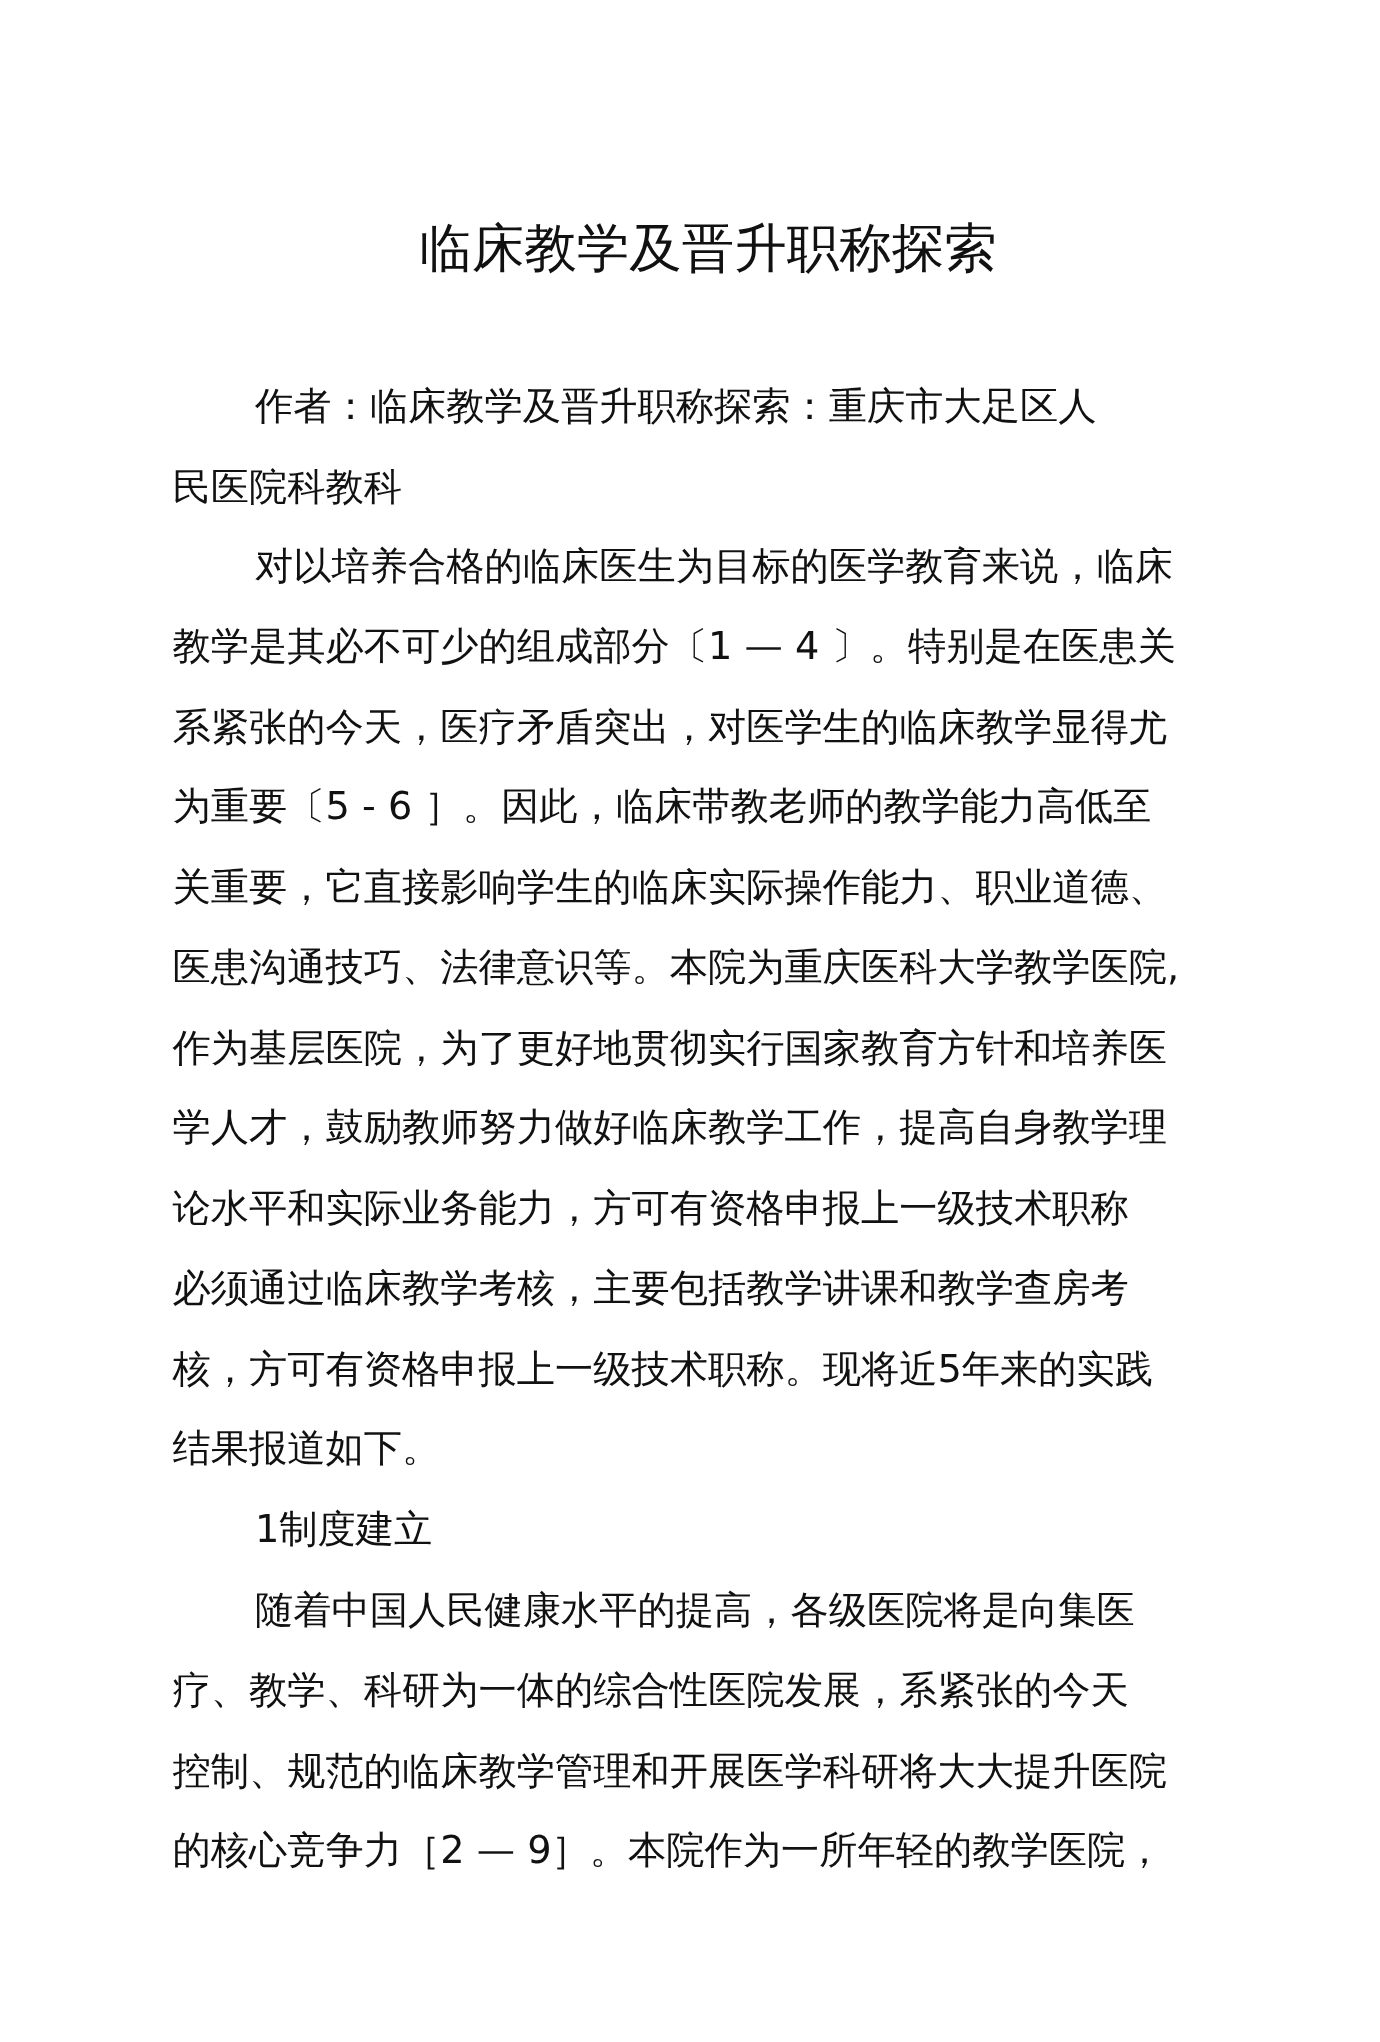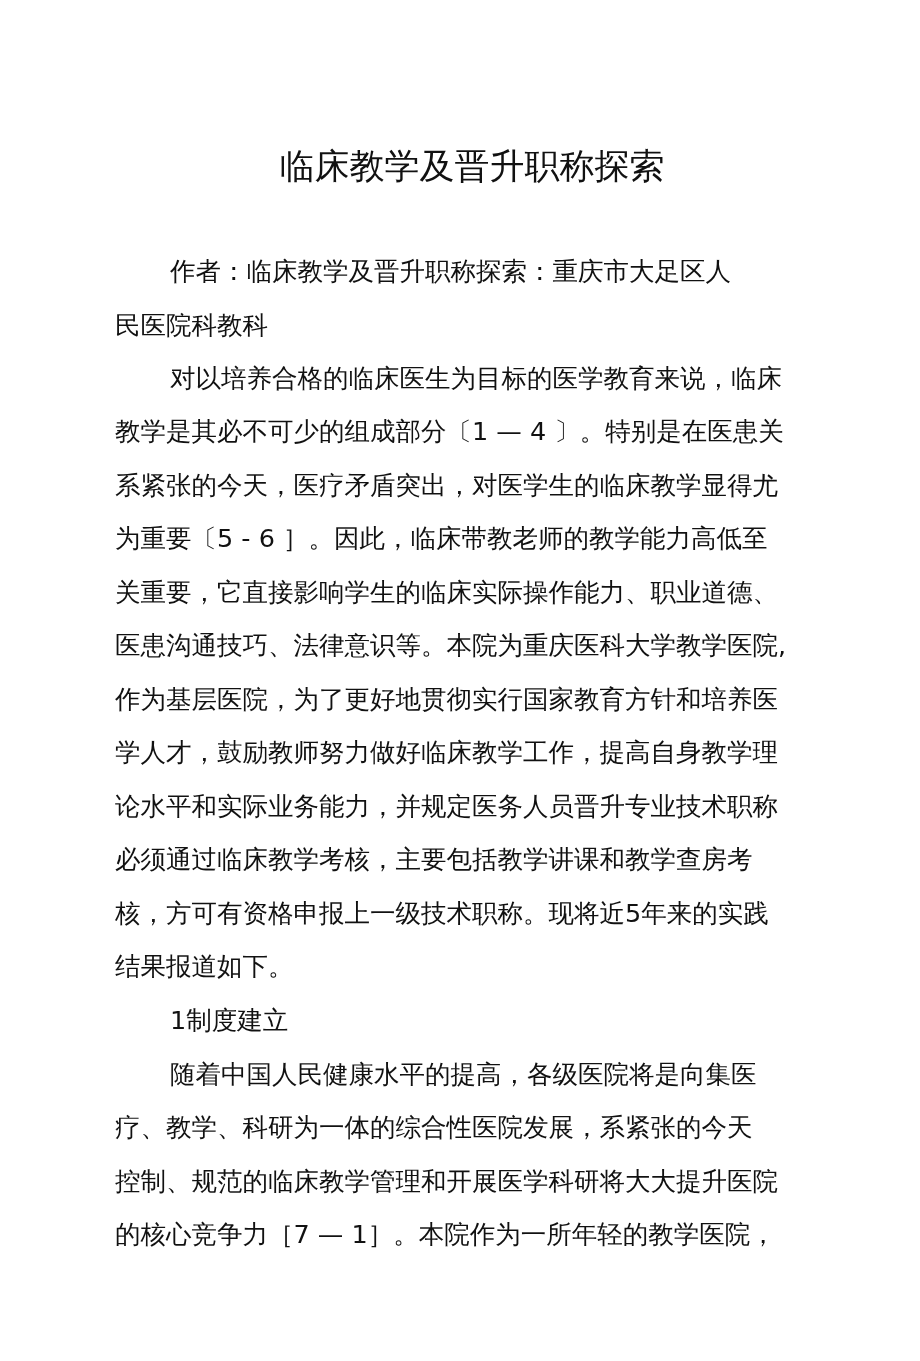--- a/index.html
+++ b/index.html
@@ -56,24 +56,24 @@
   <p class="line indent" style="top:358px">对以培养合格的临床医生为目标的医学教育来说，临床</p>
 
   <p class="line" style="top:305px">民医院科教科</p>
   <p class="line" style="top:411px">教学是其必不可少的组成部分〔1 — 4 〕。特别是在医患关</p>
   <p class="line" style="top:465px">系紧张的今天，医疗矛盾突出，对医学生的临床教学显得尤</p>
   <p class="line" style="top:518px">为重要〔5 - 6 ］。因此，临床带教老师的教学能力高低至</p>
   <p class="line" style="top:572px">关重要，它直接影响学生的临床实际操作能力、职业道德、</p>
   <p class="line" style="top:625px">医患沟通技巧、法律意识等。本院为重庆医科大学教学医院,</p>
   <p class="line" style="top:679px">作为基层医院，为了更好地贯彻实行国家教育方针和培养医</p>
   <p class="line" style="top:732px">学人才，鼓励教师努力做好临床教学工作，提高自身教学理</p>
-  <p class="line" style="top:786px">论水平和实际业务能力，并规定医务人员晋升专业技术职称</p>
+  <p class="line" style="top:786px">论水平和实际业务能力，方可有资格申报上一级技术职称</p>
   <p class="line" style="top:839px">必须通过临床教学考核，主要包括教学讲课和教学查房考</p>
   <p class="line" style="top:893px">核，方可有资格申报上一级技术职称。现将近5年来的实践</p>
   <p class="line" style="top:946px">结果报道如下。</p>
 
   <p class="line indent" style="top:1000px">1制度建立</p>
 
   <p class="line indent" style="top:1054px">随着中国人民健康水平的提高，各级医院将是向集医</p>
   <p class="line" style="top:1107px">疗、教学、科研为一体的综合性医院发展，系紧张的今天</p>
   <p class="line" style="top:1161px">控制、规范的临床教学管理和开展医学科研将大大提升医院</p>
-  <p class="line" style="top:1214px">的核心竞争力［7 — 1］。本院作为一所年轻的教学医院，</p>
+  <p class="line" style="top:1214px">的核心竞争力［2 — 9］。本院作为一所年轻的教学医院，</p>
 </div>
 
 </body></html>

